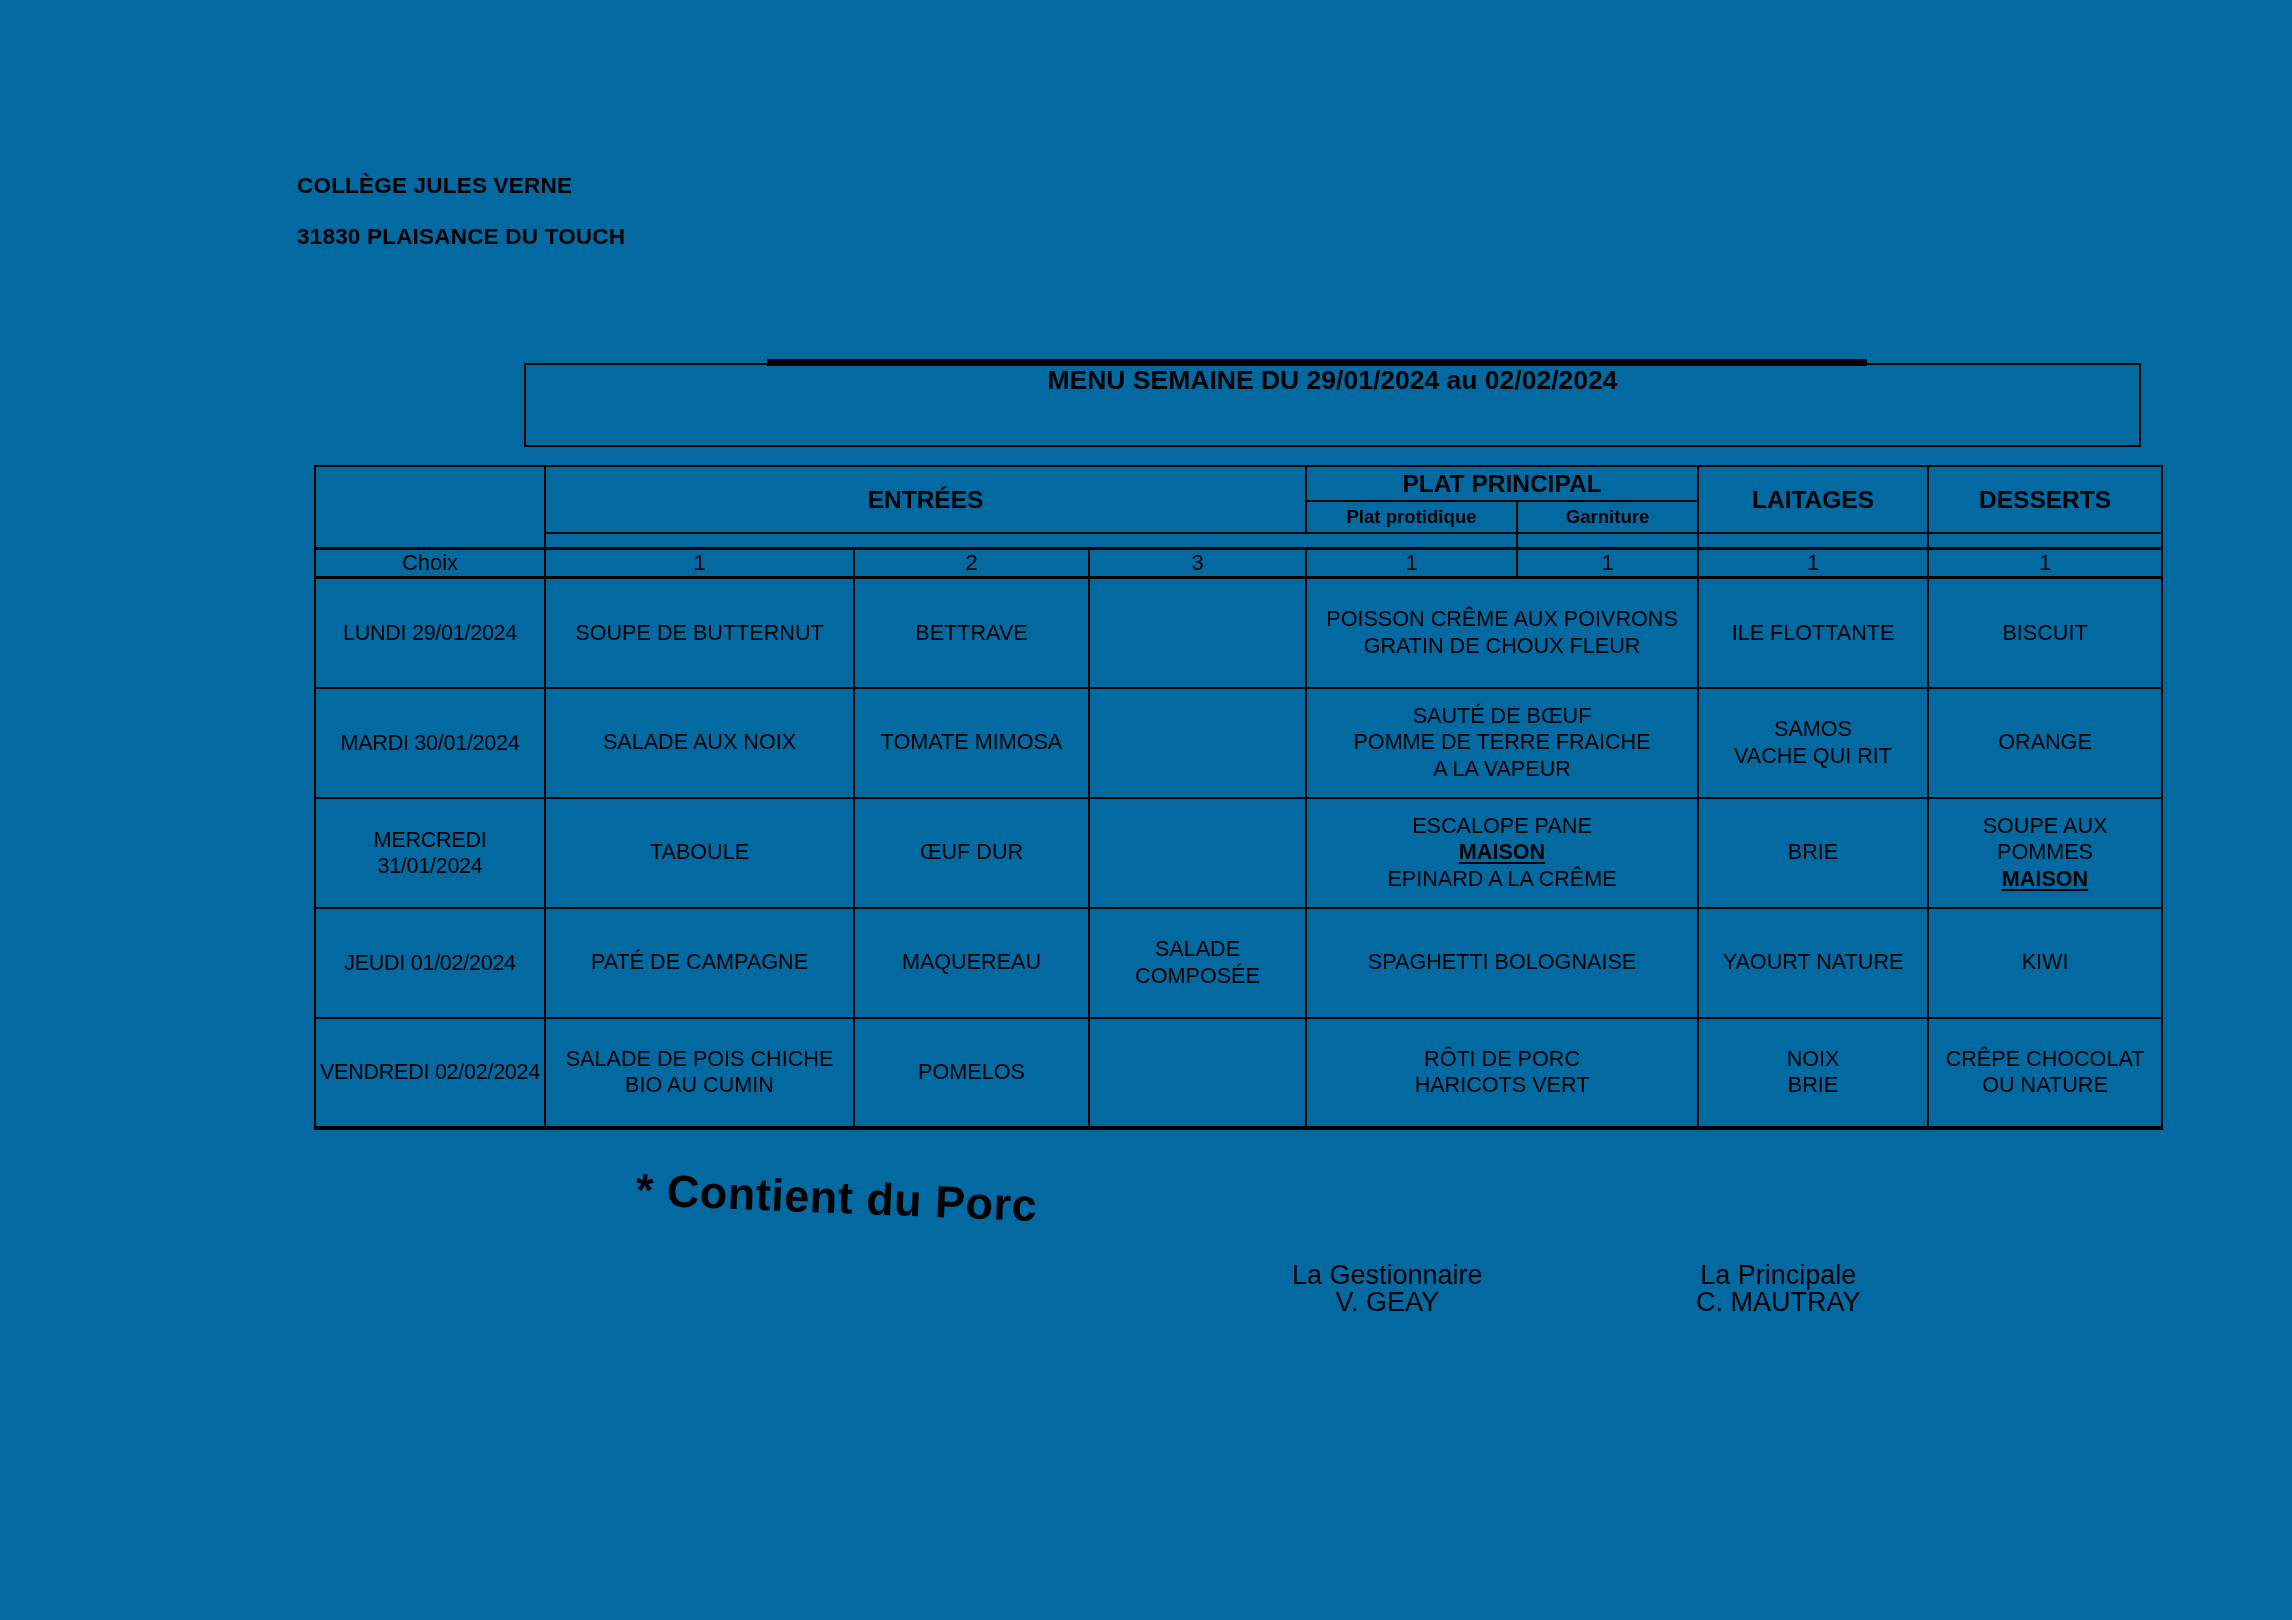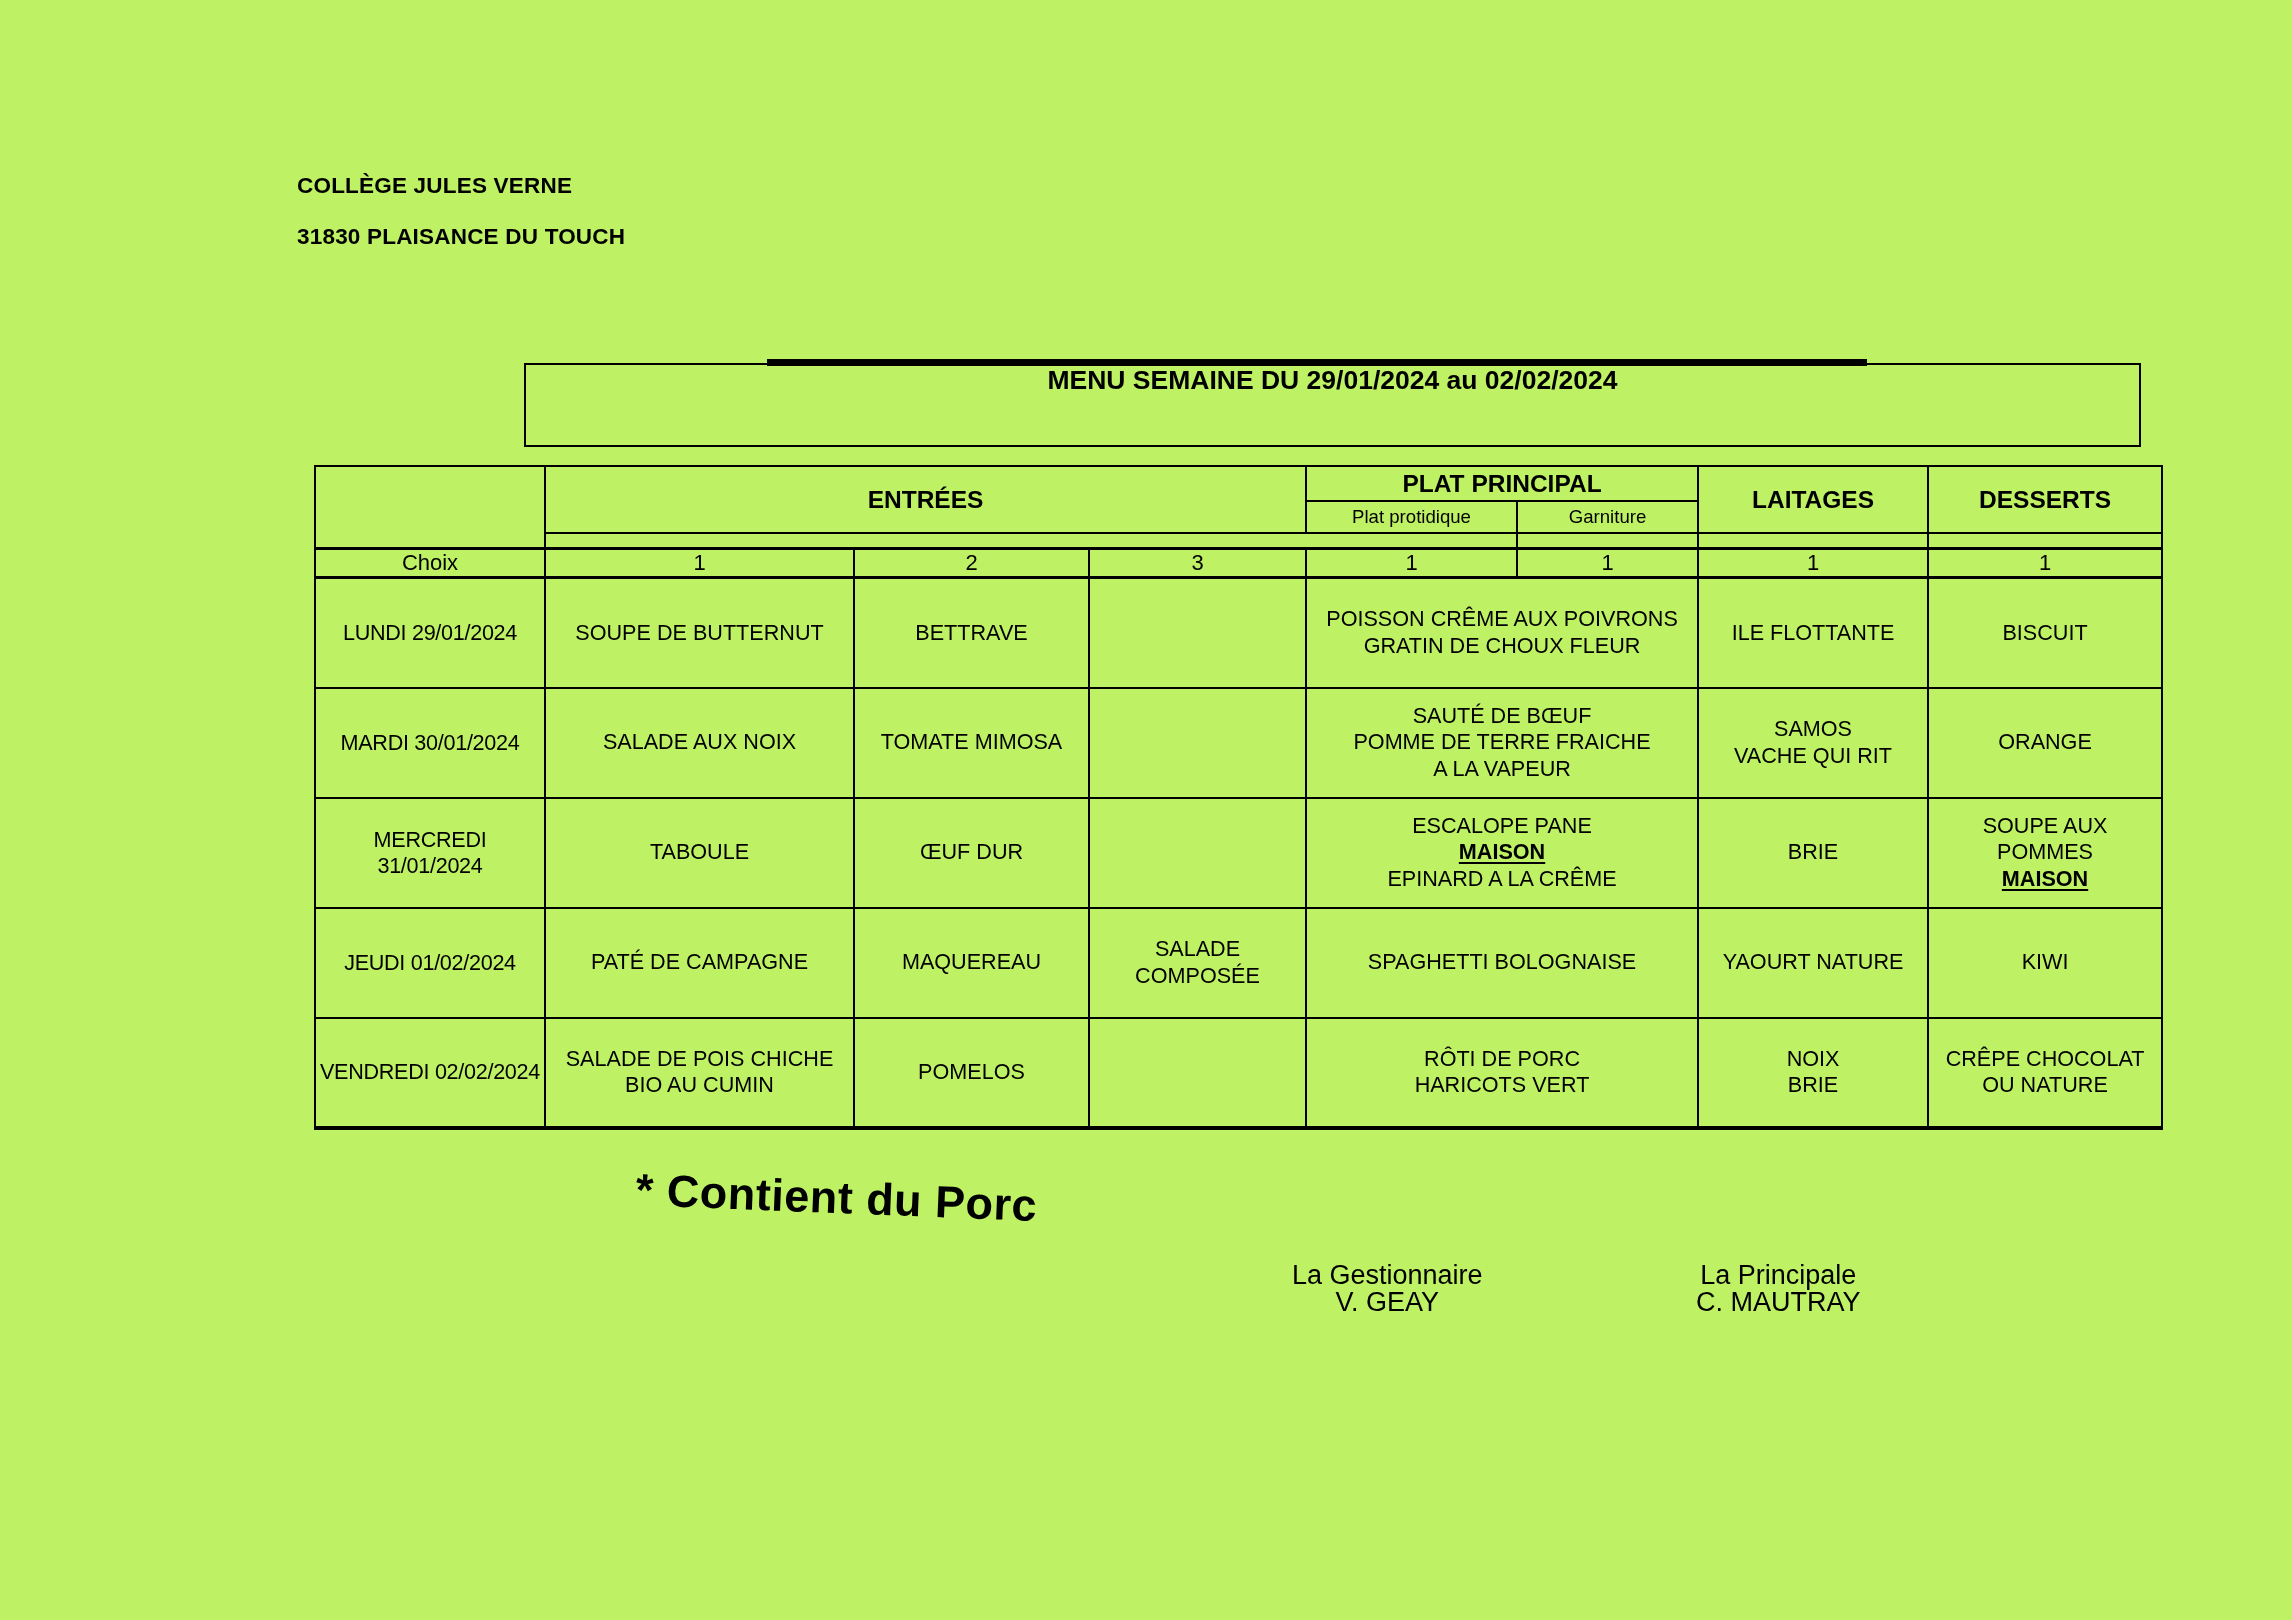--- a/index.html
+++ b/index.html
@@ -1,19 +1,19 @@
 <!DOCTYPE html>
 <html><head>
 <meta charset="utf-8">
 <style>
   html,body { margin:0; padding:0; background:#ffffff; }
   .page {
     position:relative;
     width:2293px; height:1620px;
-    background:#bef264;
+    background:#0369a1;
     font-family:"Liberation Sans", sans-serif;
     color:#000;
     overflow:hidden;
   }
 
   
   .school-name {
     position:absolute; left:297px; top:173px;
     font-size:22.5px; font-weight:700; letter-spacing:0.2px;
   }
@@ -68,21 +68,21 @@
   td.ghost { border:none; }
 
   tr.h1 { height:35px; }
   tr.h2 { height:32px; }
   tr.spacer { height:15.7px; }
   tr.choix { height:25.5px; }
   tr.day { height:110px; }
 
   .main-h { font-size:24.5px; font-weight:700; border-top:2.9px solid #000; }
   .h-bottom { border-bottom:2.9px solid #000; }
-  .sub-h { font-size:18.6px; font-weight:400;border-radius:11px; }
+  .sub-h { font-size:18.6px; font-weight:700;border-radius:11px; }
   .lastcol { border-right:3.9px solid #000; }
 
   tr.choix td {
     border-top:3.9px solid #000; border-bottom:3.9px solid #000;
     font-size:22px; font-weight:400;
   }
   td.daycol { border-left:4.9px solid #000; border-right:3.9px solid #000; }
 
   tr.day td { border-bottom:2.9px solid #000; font-size:21.6px; font-weight:400; }
   tr.day td .line { line-height:26.5px; }

